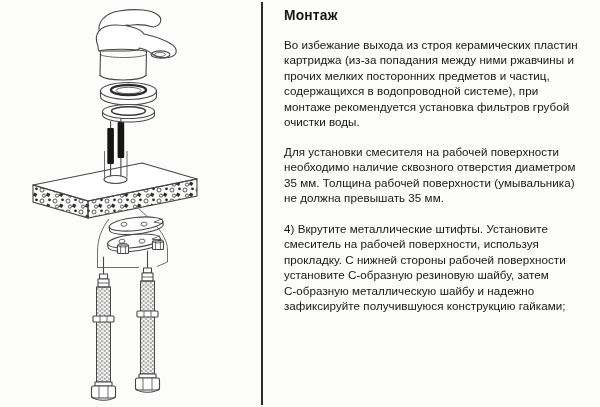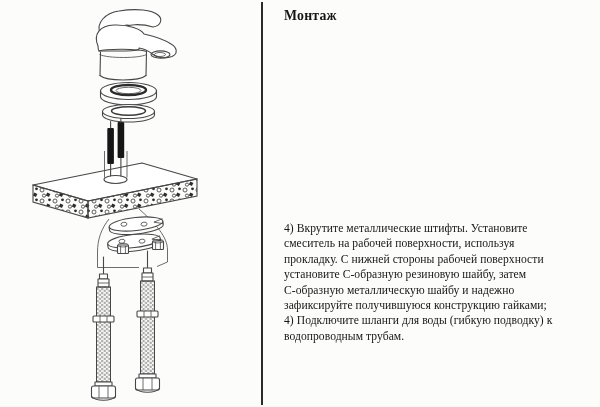--- a/index.html
+++ b/index.html
@@ -1,17 +1,17 @@
 <!DOCTYPE html>
 <html><head>
 <meta charset="utf-8">
 <style>
   html,body{margin:0;padding:0;background:#e8e8e8;}
   #page{position:relative;width:600px;height:407px;background:#fcfcfb;overflow:hidden;
-        font-family:Liberation Serif, serif;color:#161616;}
+        font-family:Liberation Sans, sans-serif;color:#161616;}
   #diagram{position:absolute;left:0;top:0;}
   #divider{position:absolute;left:261px;top:2px;width:2px;height:403px;background:#2b2b2b;}
   .doc-col{position:absolute;left:284px;width:313px;}
   .doc-title{top:8px;font-size:13.8px;font-weight:bold;letter-spacing:.2px;}
   .doc-par,.step{font-size:11.6px;line-height:15.4px;white-space:pre-line;letter-spacing:.05px;}
   #p1{top:37px;}
   #p2{top:144px;}
   #steps{top:221px;}
   svg .ln{fill:none;stroke:#474747;stroke-width:1.1;stroke-linecap:round;stroke-linejoin:round;}
   svg .lnw{fill:#fff;stroke:#474747;stroke-width:1.1;stroke-linejoin:round;}
@@ -133,26 +133,34 @@
       <rect class="lnw" x="135.5" y="378" width="24" height="12" rx="2"></rect>
       <path class="thin" d="M143,378 V390 M152,378 V390"></path>
       <path class="ln" d="M135.5,388.5 C140,393.5 155,393.5 159.5,388.5"></path>
     </g>
   </svg>
 
   <div id="divider"></div>
 
   <div class="doc-col doc-title">Монтаж</div>
 
+  <div id="p1" class="doc-col doc-par">Во избежание выхода из строя керамических пластин
+картриджа (из-за попадания между ними ржавчины и
+прочих мелких посторонних предметов и частиц,
+содержащихся в водопроводной системе), при
+монтаже рекомендуется установка фильтров грубой
+очистки воды.</div>
 
+  <div id="p2" class="doc-col doc-par">Для установки смесителя на рабочей поверхности
+необходимо наличие сквозного отверстия диаметром
+35 мм. Толщина рабочей поверхности (умывальника)
+не должна превышать 35 мм.</div>
 
   <div id="steps" class="doc-col">
     <div class="step">4) Вкрутите металлические штифты. Установите
 смеситель на рабочей поверхности, используя
 прокладку. С нижней стороны рабочей поверхности
 установите С-образную резиновую шайбу, затем
 С-образную металлическую шайбу и надежно
 зафиксируйте получившуюся конструкцию гайками;</div>
-    <div class="step">4) Подключите шланги для воды (гибкую подводку) к
-водопроводным трубам.</div>
   </div>
 
 </div>
 
 </body></html>

